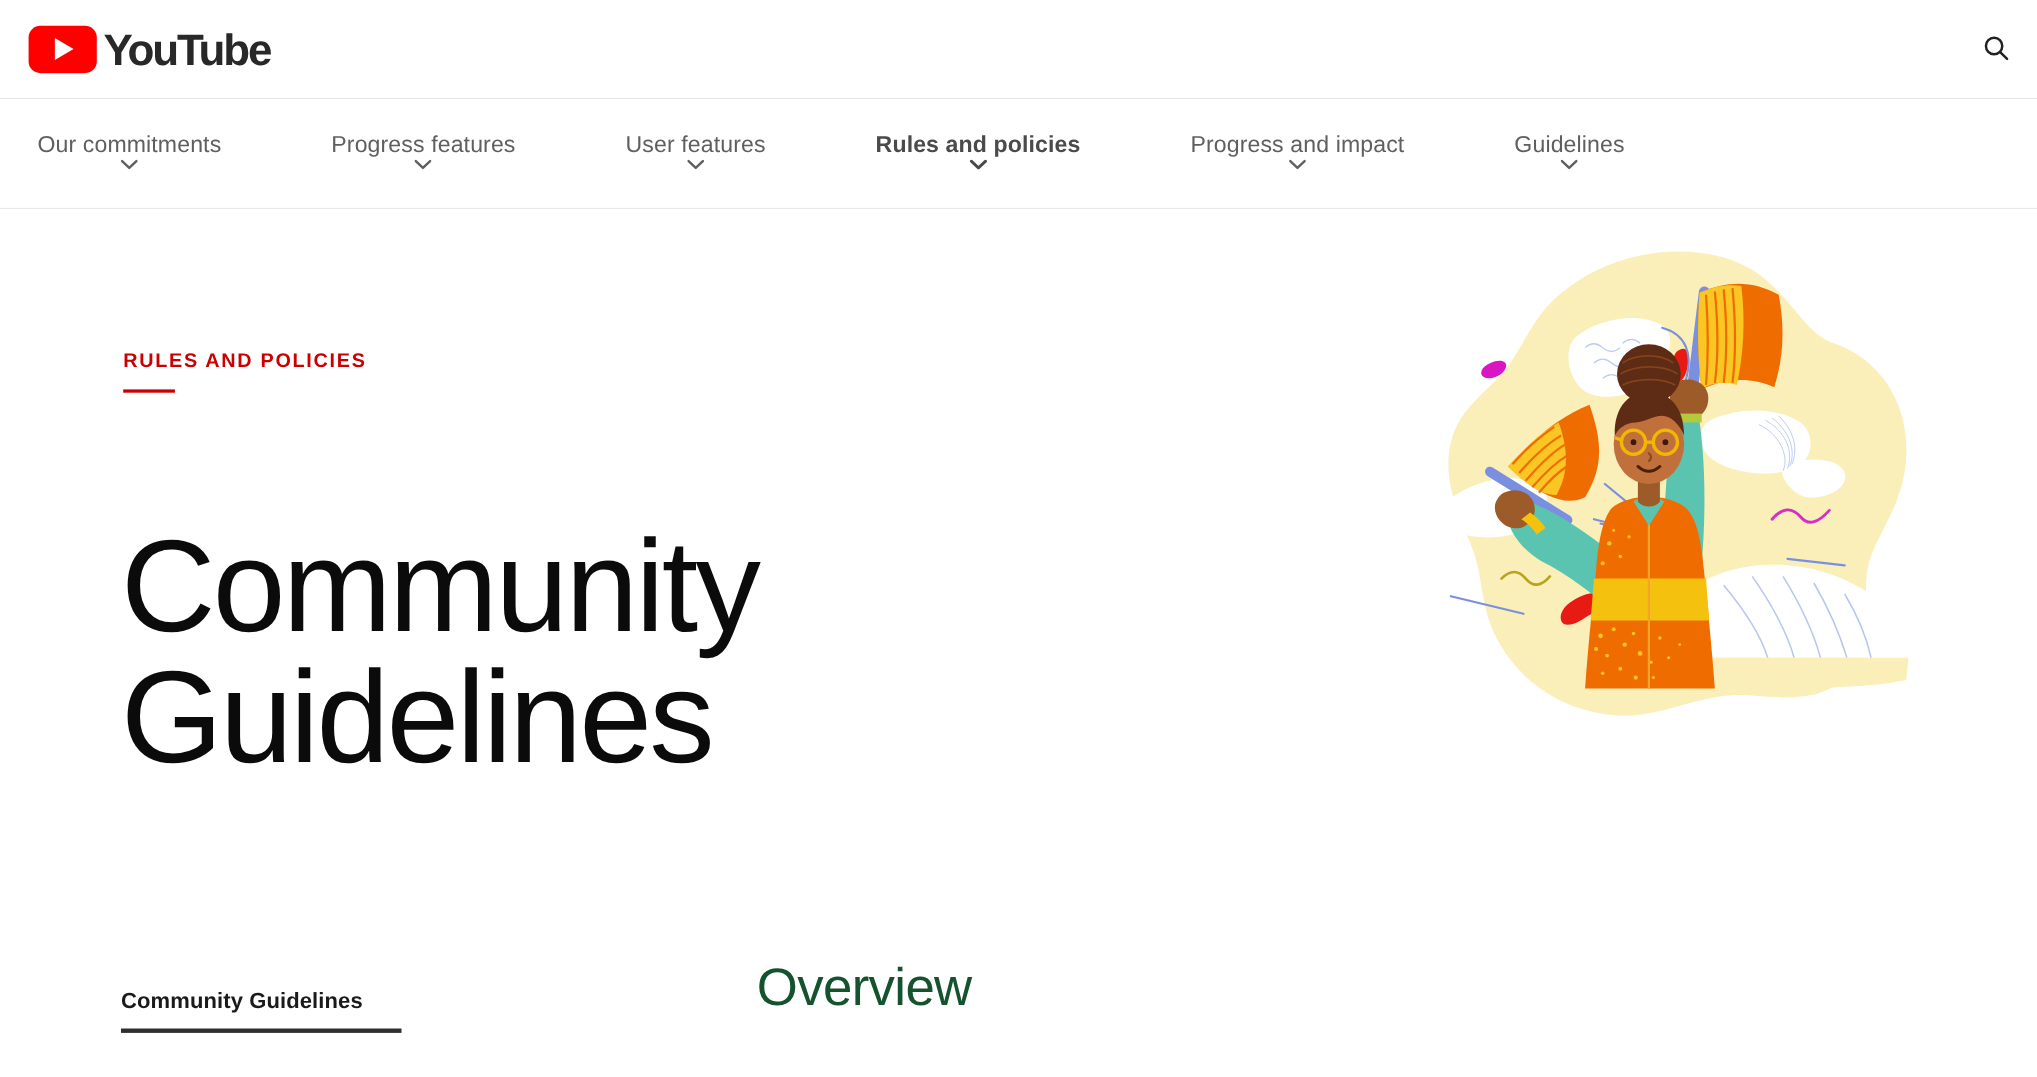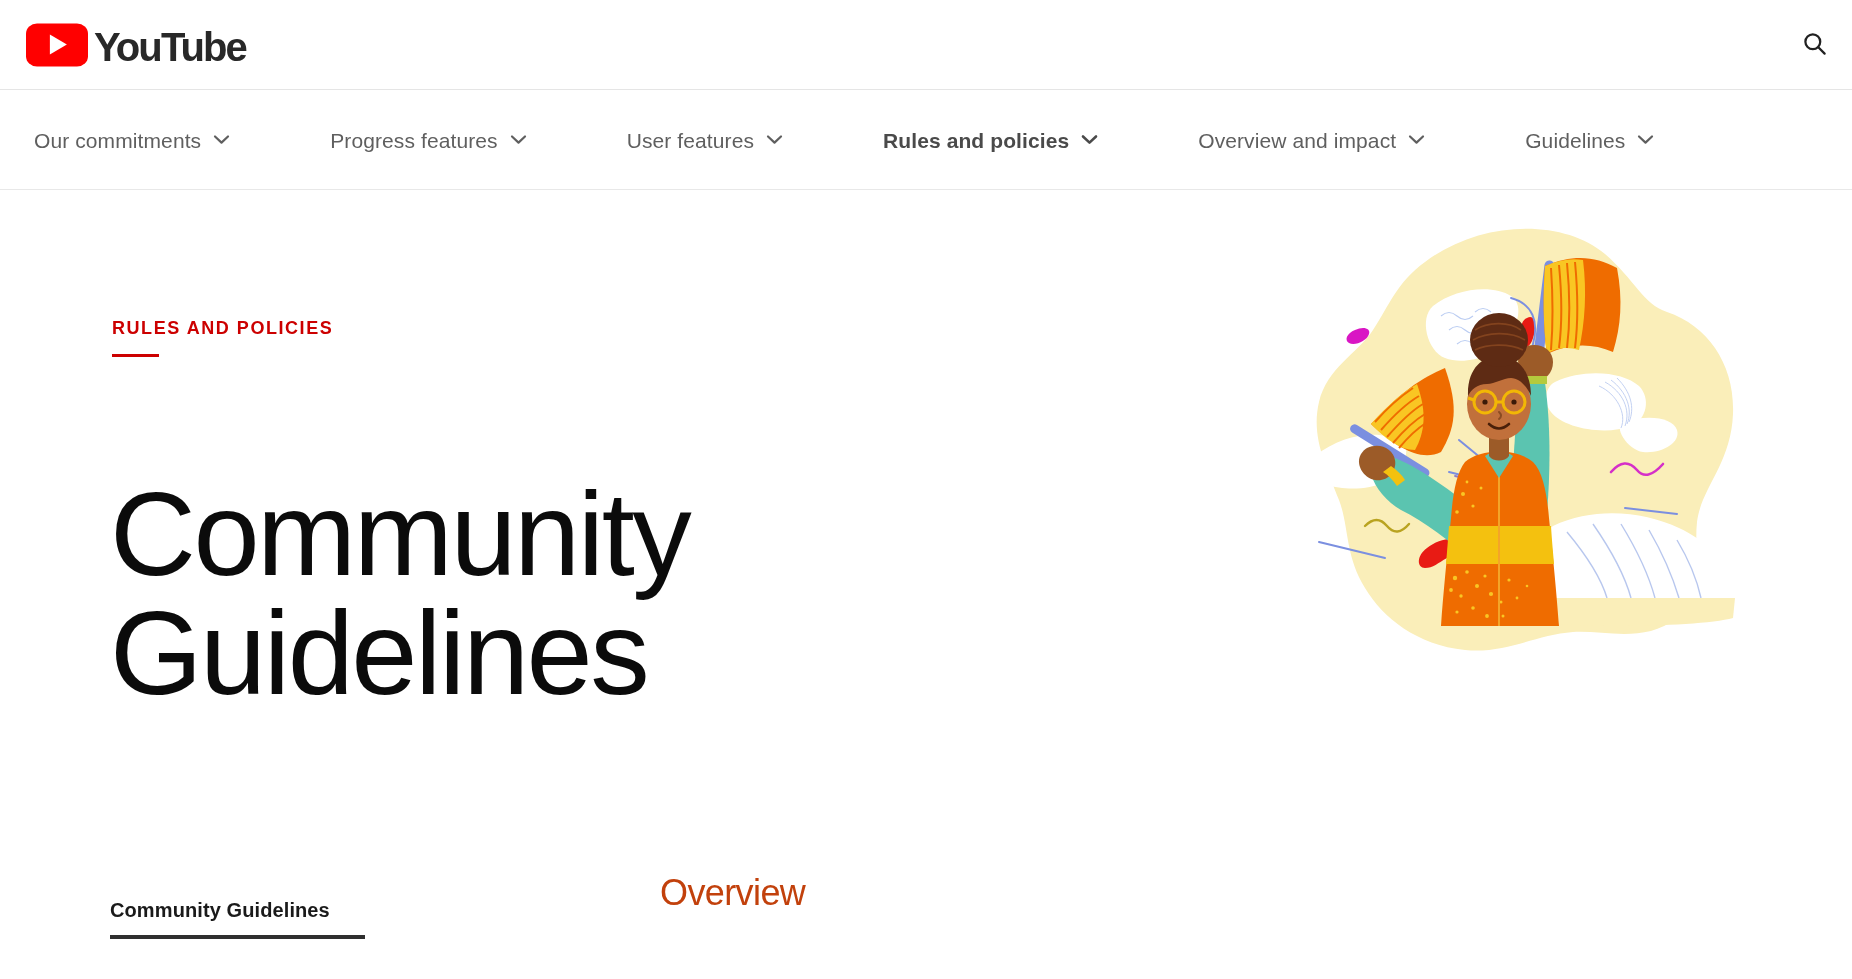--- a/index.html
+++ b/index.html
@@ -87,25 +87,25 @@
     position: absolute;
     left: 34px;
     top: 0;
     height: 100%;
     display: flex;
     align-items: center;
   }
   .nav-item {
     display: flex;
     align-items: center;
-    gap: 12px;
     margin-right: 100px;
     cursor: pointer;
     text-decoration: none;
     white-space: nowrap;
+    flex-direction: column;
   }
   .nav-item:last-child { margin-right: 0; }
   .nav-label {
     font-size: 21px;
     font-weight: 400;
     color: #5f5f5f;
     letter-spacing: 0.1px;
     line-height: 1;
   }
   .nav-item.active .nav-label {
@@ -182,25 +182,25 @@
     white-space: nowrap;
   }
   .side-underline {
     margin-top: 15px;
     width: 255px;
     height: 4px;
     background: #2f2f2f;
   }
   .overview-title {
     position: absolute;
-    left: 660px;
+    left: 688px;
     top: 152px;
-    font-size: 36px;
+    font-size: 48px;
     font-weight: 400;
-    color: #c2410c;
+    color: #14532d;
     letter-spacing: -0.6px;
     line-height: 1.1;
     white-space: nowrap;
   }
 </style>
 </head>
 <body>
 
 <div class="header">
   <a class="brand" href="#">
@@ -250,21 +250,21 @@
     <a class="nav-item active" href="#">
       <span class="nav-label">Rules and policies</span>
       <span class="chev">
         <svg width="17" height="11" viewBox="0 0 17 11" fill="none" stroke="#4a4a4a" stroke-width="2.6" stroke-linecap="round" stroke-linejoin="round">
             <path d="M2 2.5 L8.5 8.6 L15 2.5"></path>
           </svg>
       </span>
     </a>
 
     <a class="nav-item" href="#">
-      <span class="nav-label">Overview and impact</span>
+      <span class="nav-label">Progress and impact</span>
       <span class="chev">
         <svg width="17" height="11" viewBox="0 0 17 11" fill="none" stroke="#5f5f5f" stroke-width="2.2" stroke-linecap="round" stroke-linejoin="round">
             <path d="M2 2.5 L8.5 8.6 L15 2.5"></path>
           </svg>
       </span>
     </a>
 
     <a class="nav-item" href="#">
       <span class="nav-label">Guidelines</span>
       <span class="chev">

